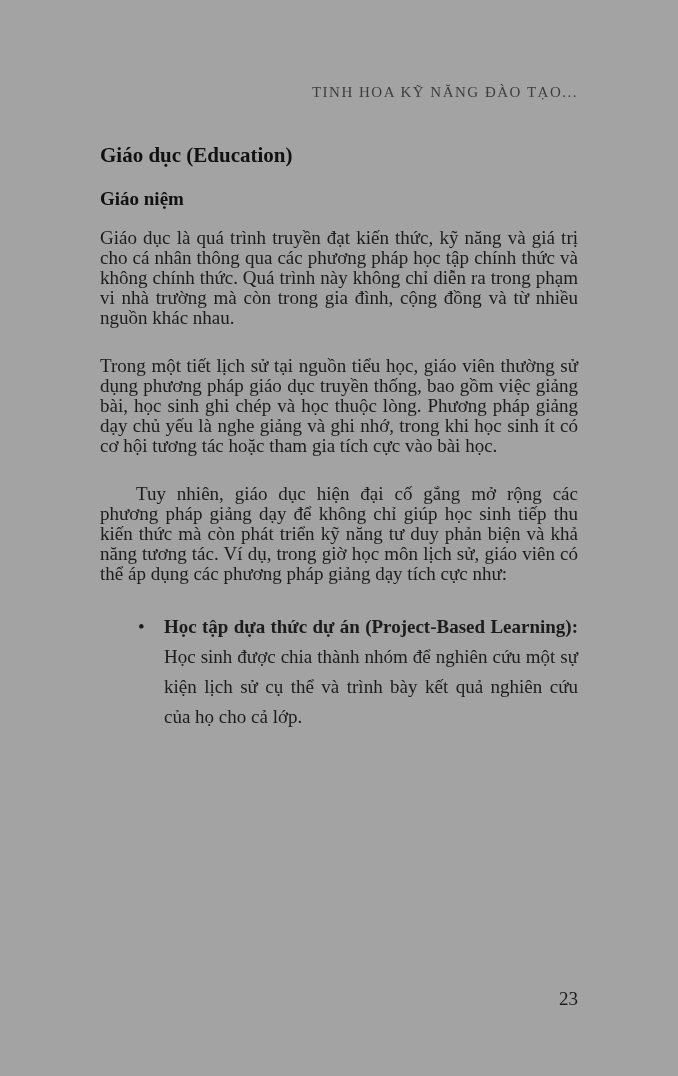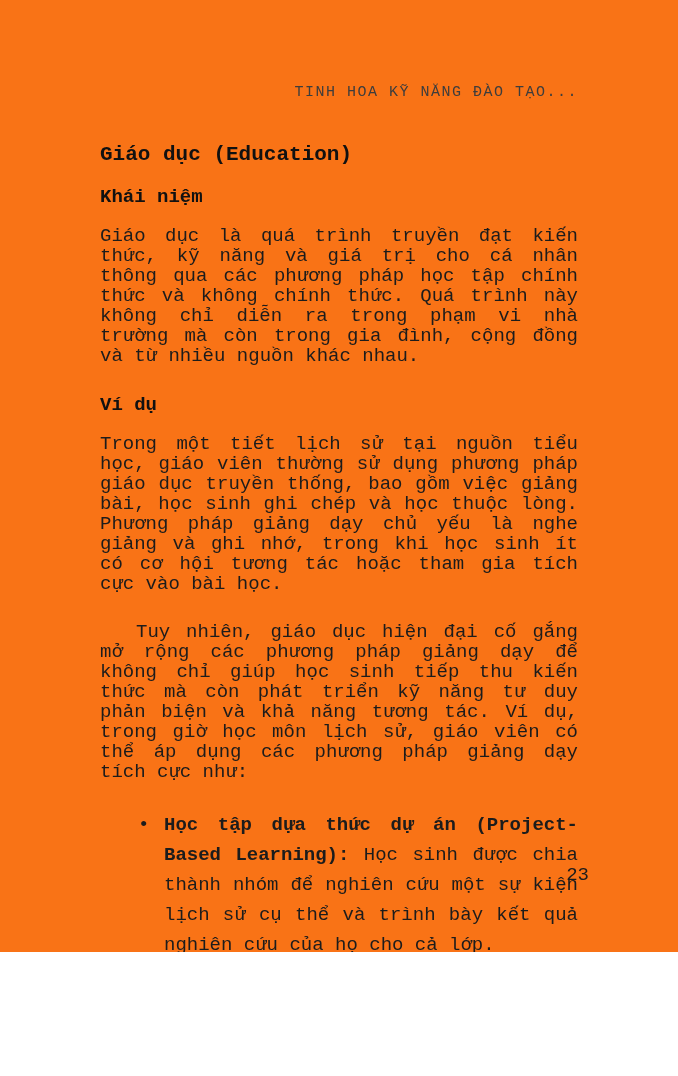--- a/index.html
+++ b/index.html
@@ -3,23 +3,23 @@
 <meta charset="utf-8">
 <style>
   html, body {
     margin: 0;
     padding: 0;
     background: #ffffff;
   }
   .page {
     position: relative;
     width: 678px;
-    height: 952px;
-    background: #f97316;
-    font-family: Liberation Mono, monospace;
+    height: 1076px;
+    background: #a3a3a3;
+    font-family: Liberation Serif, serif;
     color: #1c1c1c;
     overflow: hidden;
     box-sizing: border-box;
   }
   .content {
     position: absolute;
     left: 100px;
     right: 100px;
     top: 84px;
   }
@@ -66,41 +66,40 @@
   .bullet-marker {
     position: absolute;
     left: 38px;
     top: 0;
   }
   .bullet-bold {
     font-weight: bold;
   }
   .page-number {
     position: absolute;
-    right: 89px;
+    right: 100px;
     bottom: 66px;
     font-size: 19px;
     color: #1c1c1c;
   }
 </style>
 </head>
 <body>
 
 <div class="page">
   <div class="content">
 
     <div class="running-head">TINH HOA KỸ NĂNG ĐÀO TẠO...</div>
 
     <h1 class="doc-title">Giáo dục (Education)</h1>
 
-    <h2 class="sub-heading">Khái niệm</h2>
+    <h2 class="sub-heading">Giáo niệm</h2>
 
     <p class="body-para tail-gap">Giáo dục là quá trình truyền đạt kiến thức, kỹ năng và giá trị cho cá nhân thông qua các phương pháp học tập chính thức và không chính thức. Quá trình này không chỉ diễn ra trong phạm vi nhà trường mà còn trong gia đình, cộng đồng và từ nhiều nguồn khác nhau.</p>
 
-    <h2 class="sub-heading">Ví dụ</h2>
 
     <p class="body-para tail-gap">Trong một tiết lịch sử tại nguồn tiểu học, giáo viên thường sử dụng phương pháp giáo dục truyền thống, bao gồm việc giảng bài, học sinh ghi chép và học thuộc lòng. Phương pháp giảng dạy chủ yếu là nghe giảng và ghi nhớ, trong khi học sinh ít có cơ hội tương tác hoặc tham gia tích cực vào bài học.</p>
 
     <p class="body-para tail-gap indent-first">Tuy nhiên, giáo dục hiện đại cố gắng mở rộng các phương pháp giảng dạy để không chỉ giúp học sinh tiếp thu kiến thức mà còn phát triển kỹ năng tư duy phản biện và khả năng tương tác. Ví dụ, trong giờ học môn lịch sử, giáo viên có thể áp dụng các phương pháp giảng dạy tích cực như:</p>
 
     <div class="bullet-item">
       <span class="bullet-marker">•</span>
       <span class="bullet-bold">Học tập dựa thức dự án (Project-Based Learning):</span><span> Học sinh được chia thành nhóm để nghiên cứu một sự kiện lịch sử cụ thể và trình bày kết quả nghiên cứu của họ cho cả lớp.</span>
     </div>
 

